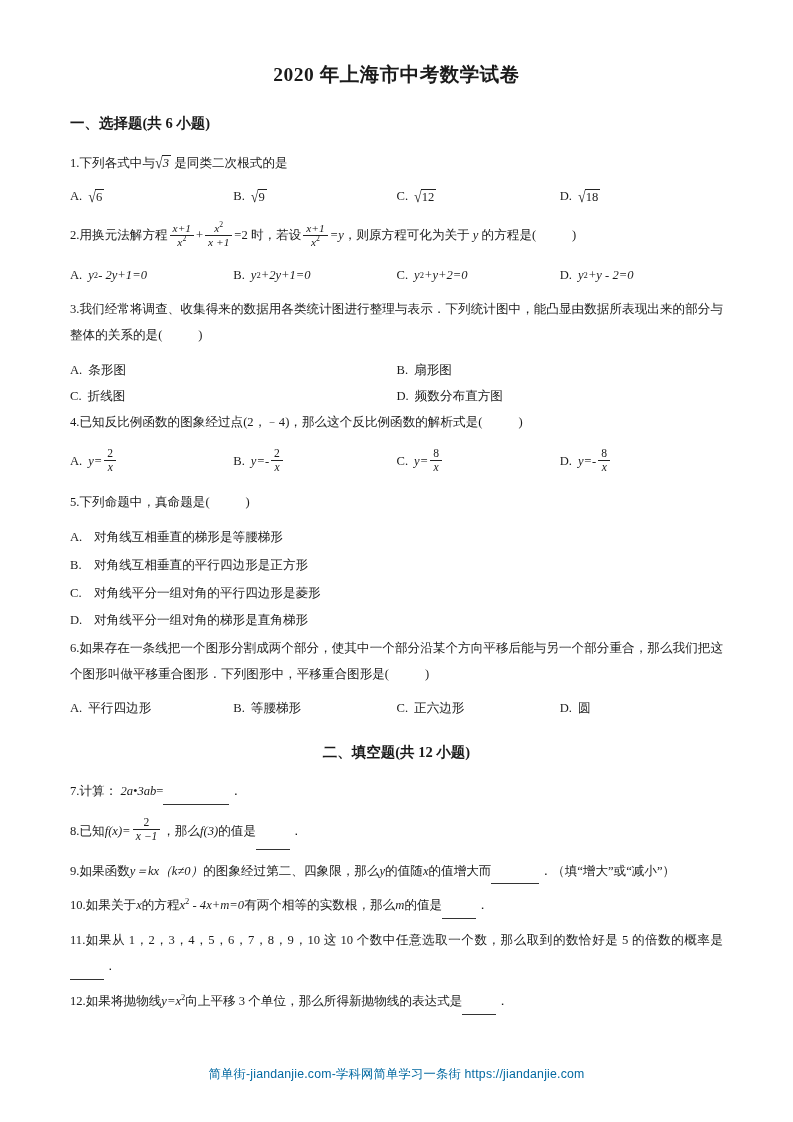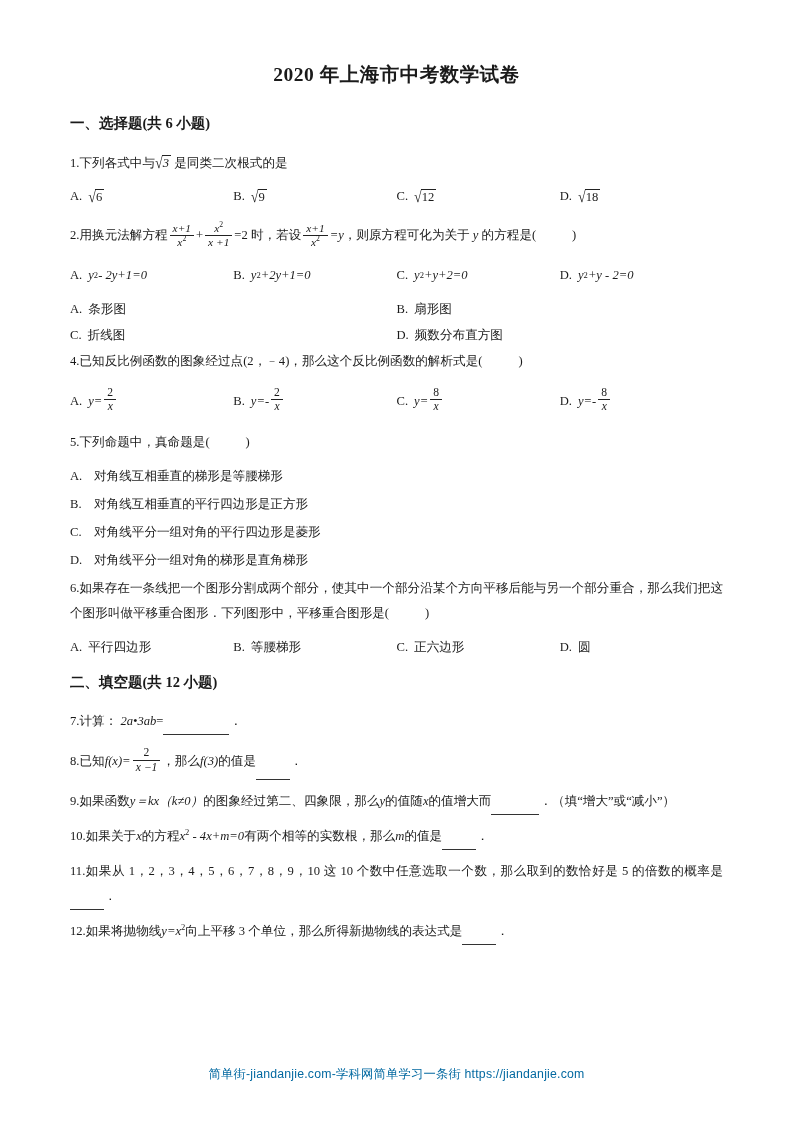--- a/index.html
+++ b/index.html
@@ -40,21 +40,22 @@
   }
 
   
   .section-head {
     font-size: 14.5px;
     font-weight: bold;
     margin: 0 0 17px 0;
     line-height: 1.4;
   }
   .section-head.second {
-    margin-top: 12px;
+    margin-top: 21px;
+    text-align: center;
   }
 
   
   .q {
     font-size: 12.6px;
     line-height: 2.05;
     margin: 0 0 9px 0;
     text-align: justify;
   }
   .blank-s { display:inline-block; border-bottom:1px solid #333; width:34px; vertical-align: bottom; height: 0.95em;}
@@ -226,20 +227,23 @@
           <span class="it">+y+2=0</span>
         </div>
       <div class="opt">
           <span class="opt-lbl">D.</span>
           <span class="it">y</span>
           <sup>2</sup>
           <span class="it">+y - 2=0</span>
         </div>
     </div>
 
+    <div class="q">
+      <span>3.</span><span>我们经常将调查、收集得来的数据用各类统计图进行整理与表示．下列统计图中，能凸显由数据所表现出来的部分与整体的关系的是(</span><span class="paren">&nbsp;</span><span>)</span>
+    </div>
     <div class="opts-stack">
       <div class="opt-row">
         <div class="opt">
             <span class="opt-lbl">A.</span>
             <span>条形图</span>
           </div>
         <div class="opt">
             <span class="opt-lbl">B.</span>
             <span>扇形图</span>
           </div>

